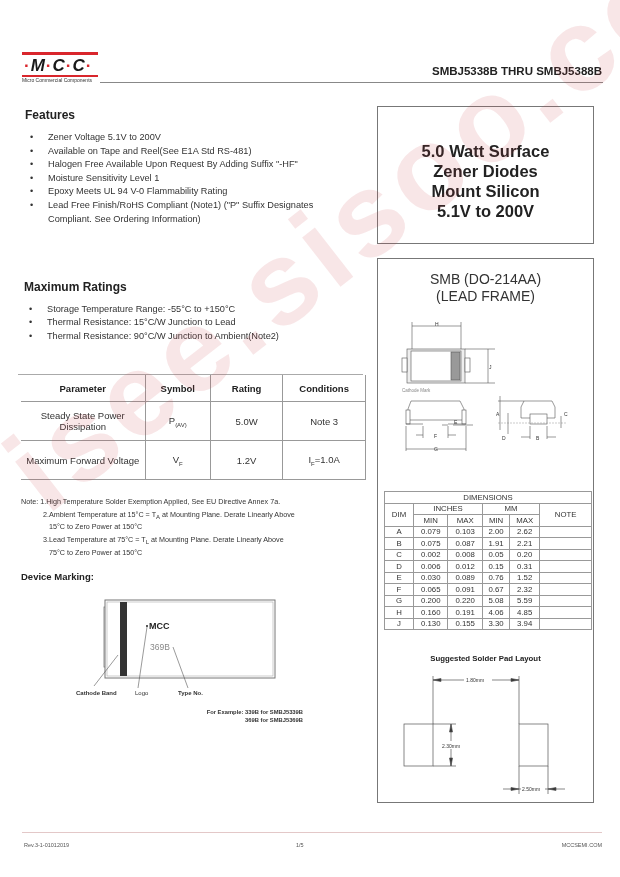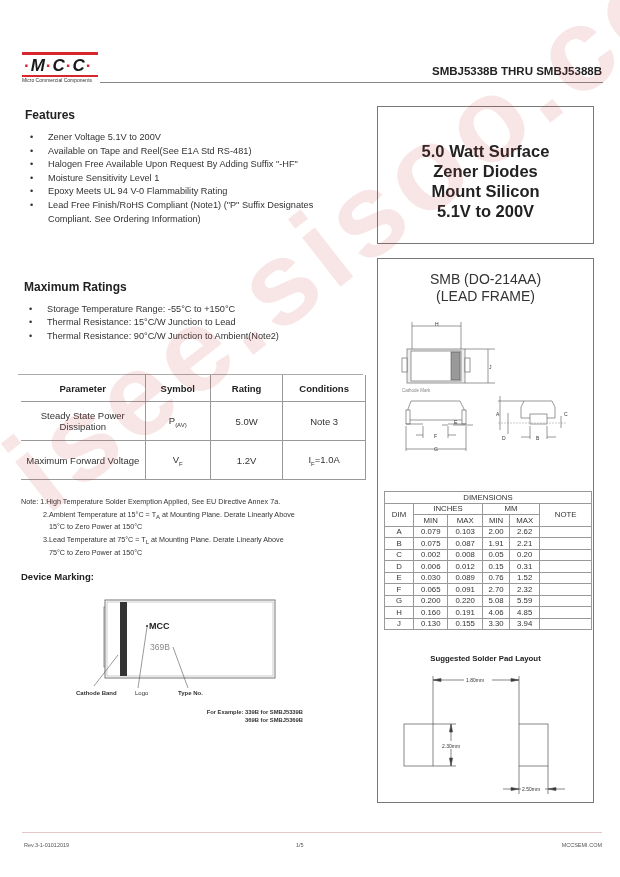--- a/index.html
+++ b/index.html
@@ -261,21 +261,21 @@
           <td>0.030</td>
           <td>0.089</td>
           <td>0.76</td>
           <td>1.52</td>
           <td></td>
         </tr>
         <tr>
           <td>F</td>
           <td>0.065</td>
           <td>0.091</td>
-          <td>2.70</td>
+          <td>0.67</td>
           <td>2.32</td>
           <td></td>
         </tr>
         <tr>
           <td>G</td>
           <td>0.200</td>
           <td>0.220</td>
           <td>5.08</td>
           <td>5.59</td>
           <td></td>

